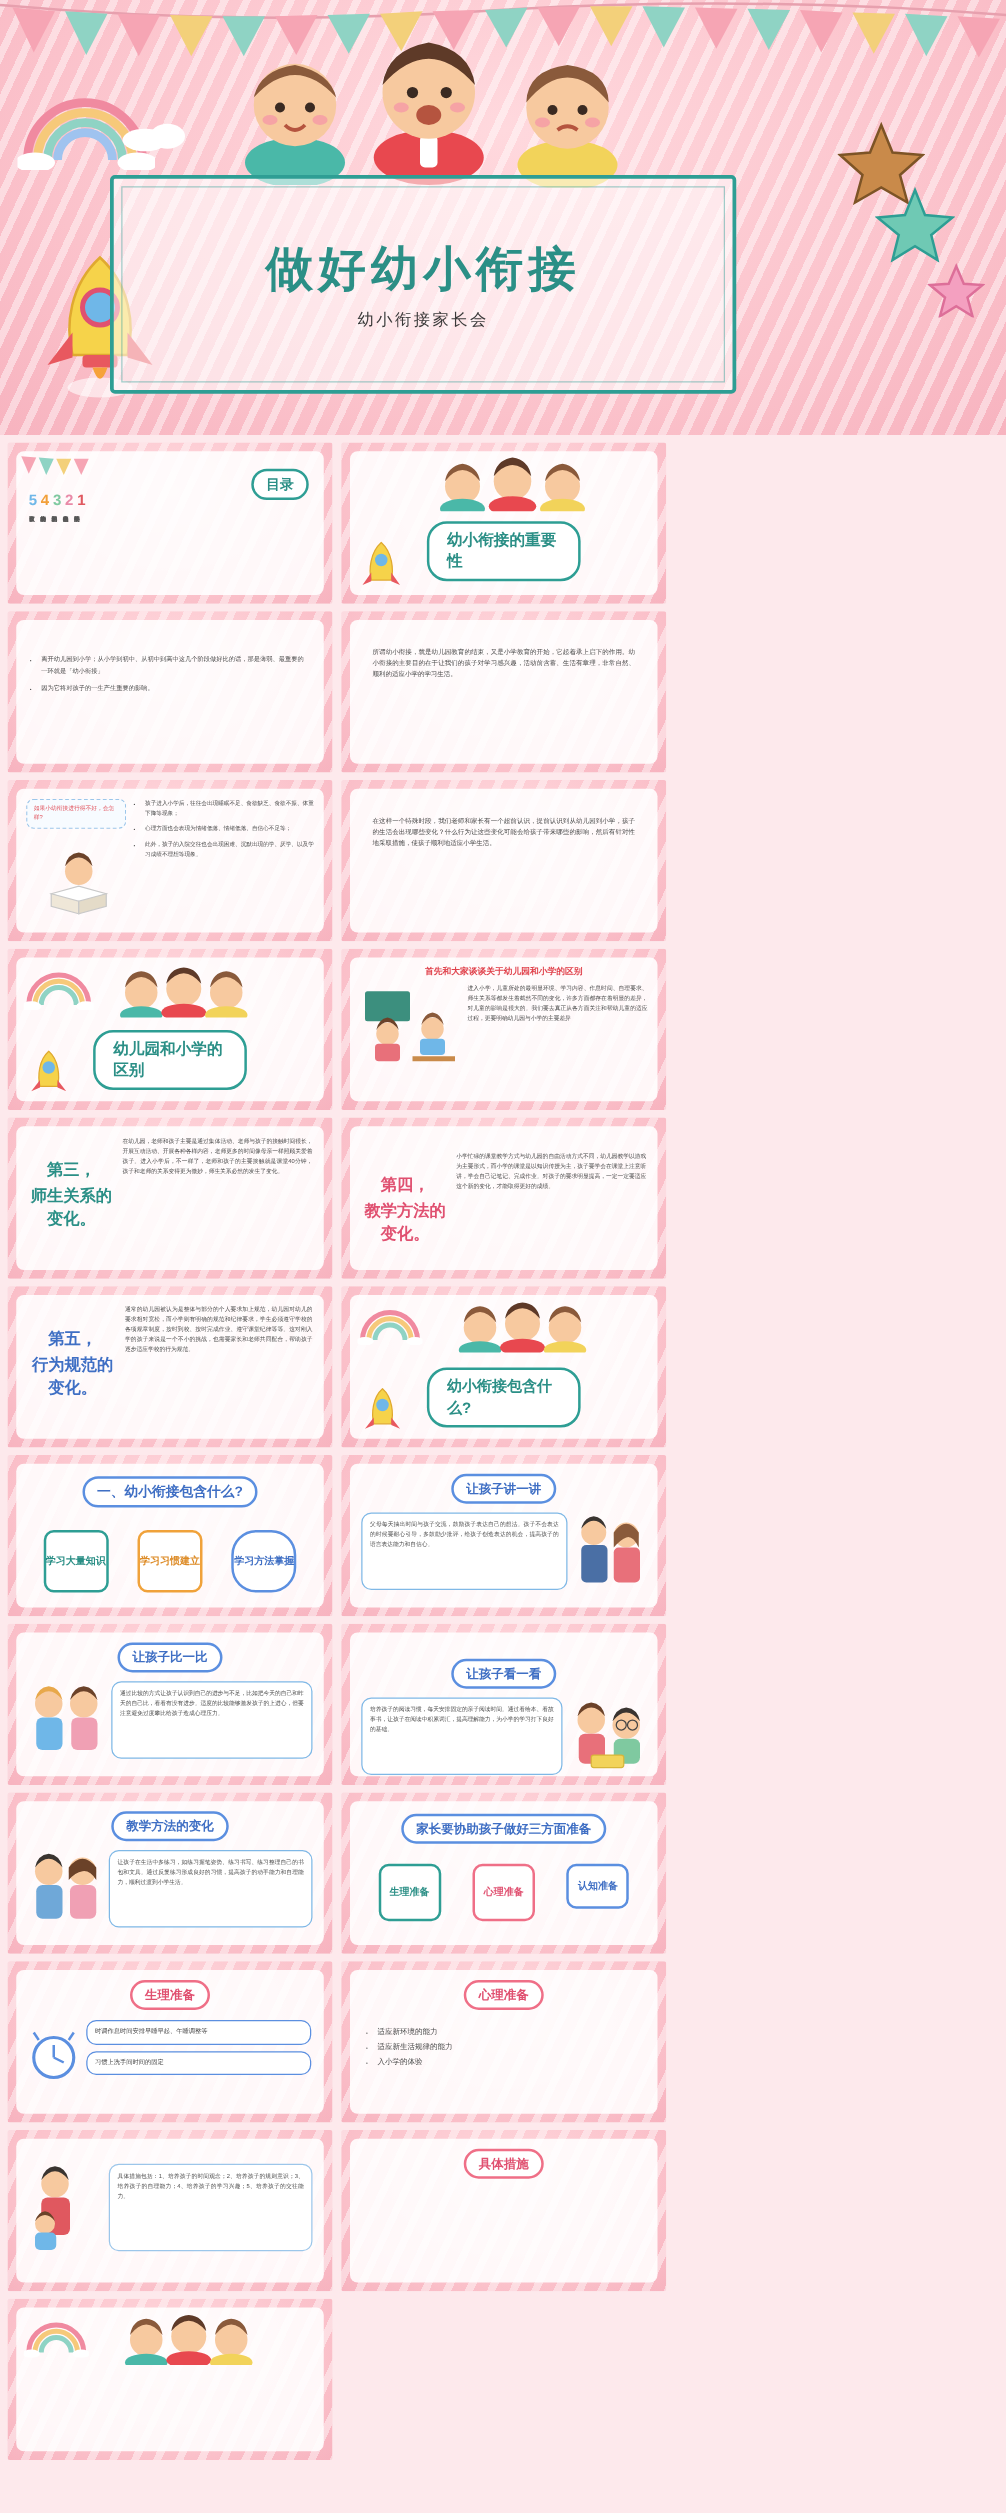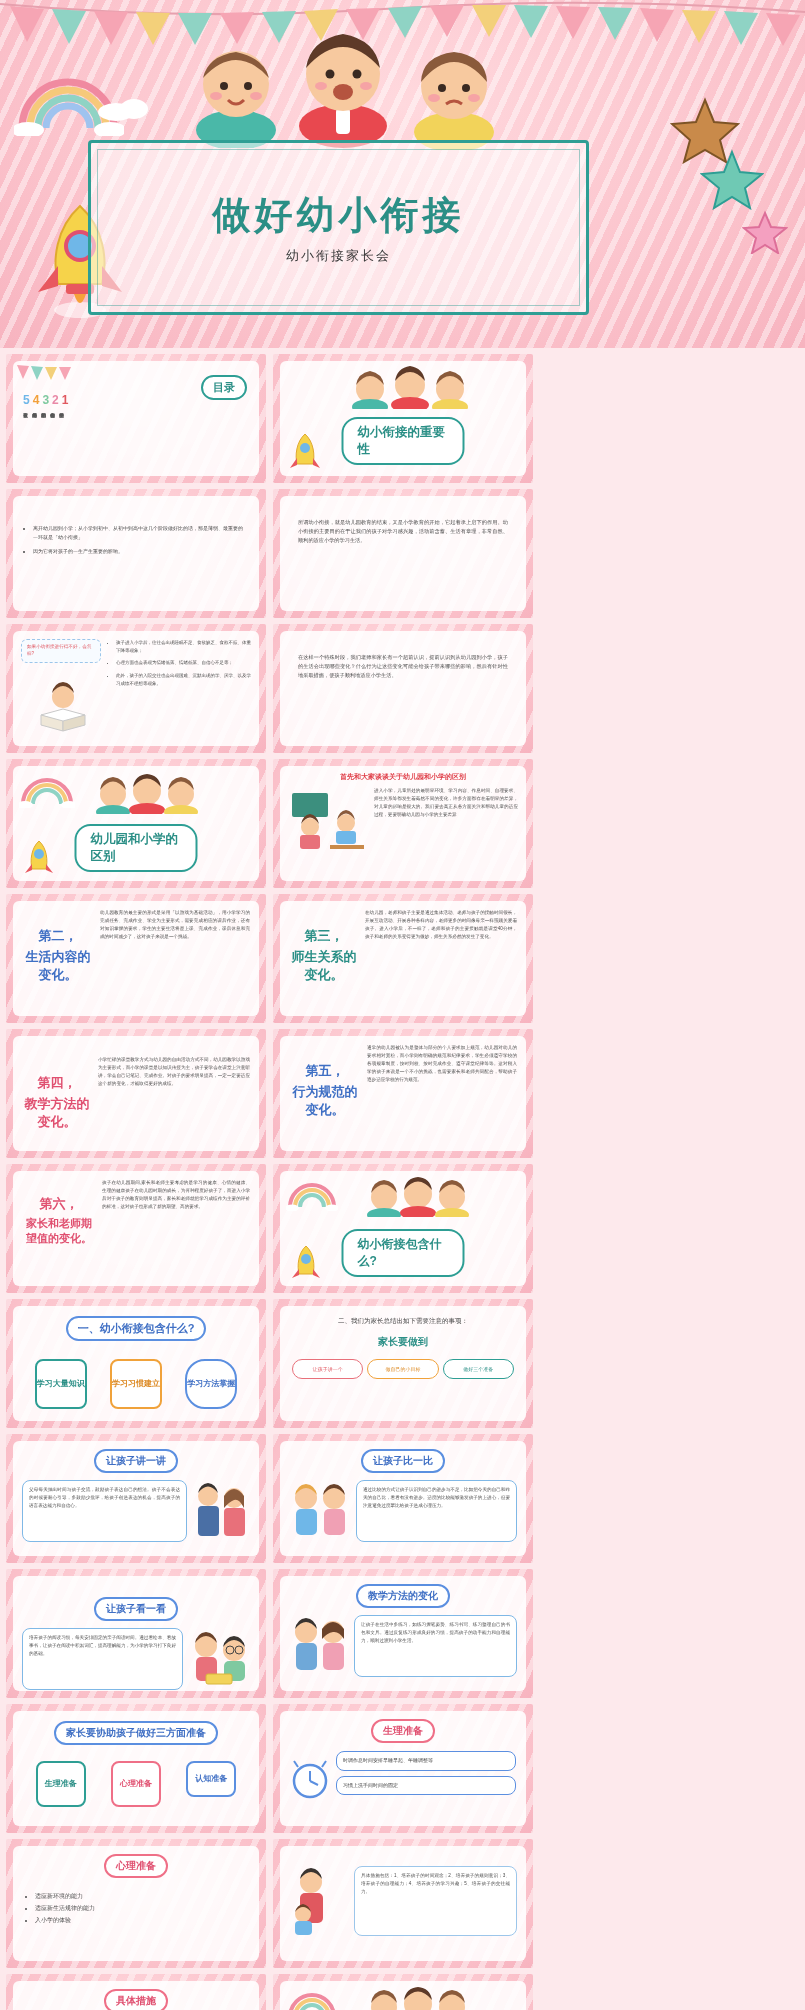--- a/index.html
+++ b/index.html
@@ -388,29 +388,20 @@
           <circle cx="58" cy="36" r="9" fill="#f7c99f"></circle>
             <path d="M49 33 Q58 20 67 33 Q65 24 58 23 Q51 24 49 33Z" fill="#8a5a3b"></path>
           <rect x="48" y="44" width="20" height="13" rx="3" fill="#6fb7e8"></rect>
           <rect x="42" y="58" width="34" height="4" fill="#c98a4a"></rect>
         </svg>
         <div class="body-txt" style="flex:1">进入小学，儿童所处的最明显环境、学习内容、作息时间、自理要求、师生关系等都发生着截然不同的变化，许多方面都存在着明显的差异，对儿童的影响是很大的。我们要去真正从各方面关注和帮助儿童的适应过程，更要明确幼儿园与小学的主要差异</div>
       </div>
     </div>
   </div>
 
-  <div class="slide pinkbg">
-    <div class="card" style="padding:8px 9px">
-      <div style="float:left;width:72px;text-align:center;padding-top:18px">
-        <div class="bigtitle-blue">第二，</div>
-        <div class="bigtitle-blue" style="margin-top:3px">生活内容的变化。</div>
-      </div>
-      <div class="body-txt" style="margin-left:78px">幼儿园教育的最主要的形式是采用「以游戏为基础活动」，用小学学习的完成任务、完成作业、学业为主要形式，需要完成相应的课后作业，还有对知识掌握的要求，学生的主要生活将是上课、完成作业，课后休息和完成的时间减少了，这对孩子来说是一个挑战。</div>
-    </div>
-  </div>
 
   <div class="slide pinkbg">
     <div class="card" style="padding:8px 9px">
       <div style="float:left;width:70px;text-align:center;padding-top:18px">
         <div class="bigtitle-green">第三，</div>
         <div class="bigtitle-green" style="margin-top:3px">师生关系的变化。</div>
       </div>
       <div class="body-txt" style="margin-left:76px">在幼儿园，老师和孩子主要是通过集体活动、老师与孩子的接触时间很长，开展互动活动、开展各种各样内容，老师更多的时间像母亲一样照顾关爱着孩子。进入小学后，不一样了，老师和孩子的主要接触就是课堂40分钟，孩子和老师的关系变得更为微妙，师生关系必然的发生了变化。</div>
     </div>
   </div>
@@ -428,29 +419,20 @@
   <div class="slide pinkbg">
     <div class="card" style="padding:8px 9px">
       <div style="float:left;width:72px;text-align:center;padding-top:18px">
         <div class="bigtitle-blue">第五，</div>
         <div class="bigtitle-blue" style="margin-top:3px">行为规范的变化。</div>
       </div>
       <div class="body-txt" style="margin-left:78px">通常的幼儿园被认为是整体与部分的个人要求加上规范，幼儿园对幼儿的要求相对宽松，而小学则有明确的规范和纪律要求，学生必须遵守学校的各项规章制度，按时到校、按时完成作业、遵守课堂纪律等等。这对刚入学的孩子来说是一个不小的挑战，也需要家长和老师共同配合，帮助孩子逐步适应学校的行为规范。</div>
     </div>
   </div>
 
-  <div class="slide pinkbg">
-    <div class="card" style="padding:8px 9px">
-      <div style="float:left;width:74px;text-align:center;padding-top:16px">
-        <div class="bigtitle-pink">第六，</div>
-        <div class="bigtitle-pink" style="margin-top:3px;font-size:11px">家长和老师期望值的变化。</div>
-      </div>
-      <div class="body-txt" style="margin-left:80px">孩子在幼儿园期间,家长和老师主要考虑的是学习的健康、心情的健康、生理的健康孩子在幼儿园时期的成长，为何种程度好孩子了，而进入小学后对于孩子的教育则明显提高，家长和老师就把学习成绩作为主要的评价的标准，这对孩子也形成了新的期望、高的要求。</div>
-    </div>
-  </div>
 
   <div class="slide pinkbg">
     <div class="card">
       <svg style="position:absolute;left:6px;top:6px" width="52" height="34">
         <path d="M4 30 A22 22 0 0 1 48 30" stroke="#f08aa0" stroke-width="4" fill="none"></path>
         <path d="M9 30 A17 17 0 0 1 43 30" stroke="#f6c97a" stroke-width="4" fill="none"></path>
         <path d="M14 30 A12 12 0 0 1 38 30" stroke="#8fd3c4" stroke-width="4" fill="none"></path>
         <ellipse cx="6" cy="31" rx="7" ry="3.5" fill="#fff"></ellipse>
           <ellipse cx="46" cy="31" rx="7" ry="3.5" fill="#fff"></ellipse>
       </svg>
@@ -483,33 +465,20 @@
         <span class="pill-blue" style="font-size:11px">一、幼小衔接包含什么?</span>
       </div>
       <div style="display:flex;justify-content:space-around;margin-top:18px">
         <div style="width:52px;height:50px;border:2px solid #2e9e94;border-radius:8px;display:flex;align-items:center;justify-content:center;font-size:8px;color:#2b8f86;font-weight:bold;text-align:center;line-height:1.3;background:#fff">学习大量知识</div>
         <div style="width:52px;height:50px;border:2px solid #f0a23a;border-radius:8px;display:flex;align-items:center;justify-content:center;font-size:8px;color:#dd8b26;font-weight:bold;text-align:center;line-height:1.3;background:#fff">学习习惯建立</div>
         <div style="width:52px;height:50px;border:2px solid #5b8fe0;border-radius:20px;display:flex;align-items:center;justify-content:center;font-size:8px;color:#3f6fc4;font-weight:bold;text-align:center;line-height:1.3;background:#fff">学习方法掌握</div>
       </div>
     </div>
   </div>
 
-  <div class="slide pinkbg">
-    <div class="card" style="padding:10px 12px">
-      <div style="font-size:6.5px;color:#444;text-align:center;line-height:1.5">二、我们为家长总结出如下需要注意的事项：</div>
-      <div style="text-align:center;margin-top:5px">
-        <span style="font-size:10px;font-weight:bold;color:#2b8f86">家长要做到</span>
-      </div>
-      <div style="display:flex;justify-content:space-between;margin-top:10px;gap:4px">
-        <div style="flex:1;border:1.5px solid #e8707a;border-radius:10px;background:#fff;padding:6px 2px;text-align:center;font-size:5px;color:#e0505a">让孩子讲一个</div>
-        <div style="flex:1;border:1.5px solid #f0a23a;border-radius:10px;background:#fff;padding:6px 2px;text-align:center;font-size:5px;color:#dd8b26">做自己的小目标</div>
-        <div style="flex:1;border:1.5px solid #2e9e94;border-radius:10px;background:#fff;padding:6px 2px;text-align:center;font-size:5px;color:#2b8f86">做好三个准备</div>
-      </div>
-    </div>
-  </div>
 
   <div class="slide pinkbg">
     <div class="card" style="padding:8px 9px">
       <div style="text-align:center">
         <span class="pill-blue" style="font-size:10px">让孩子讲一讲</span>
       </div>
       <div style="display:flex;gap:5px;margin-top:7px">
         <div class="bubble" style="flex:1">
           <div class="body-txt">父母每天抽出时间与孩子交流，鼓励孩子表达自己的想法。孩子不会表达的时候要耐心引导，多鼓励少批评，给孩子创造表达的机会，提高孩子的语言表达能力和自信心。</div>
         </div>

